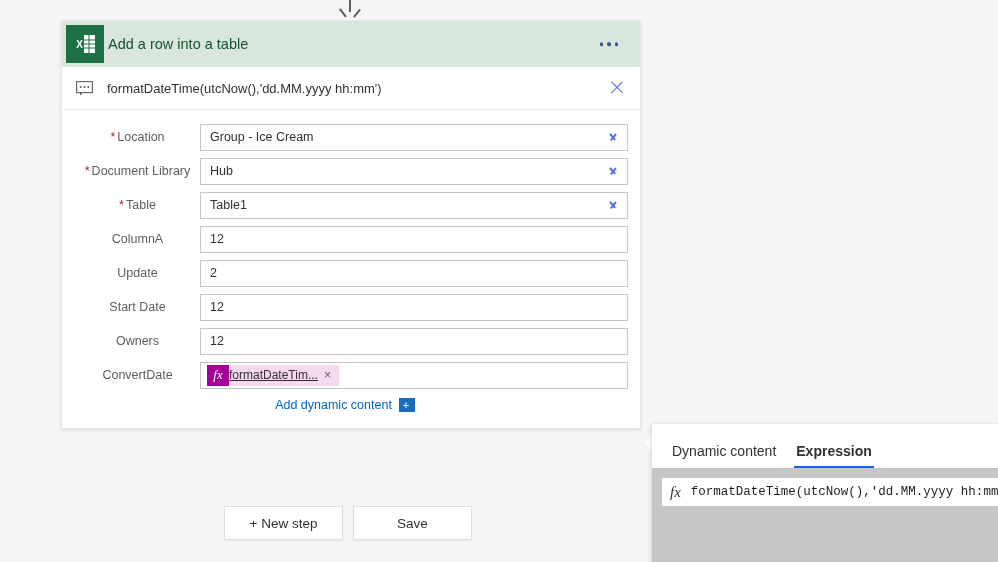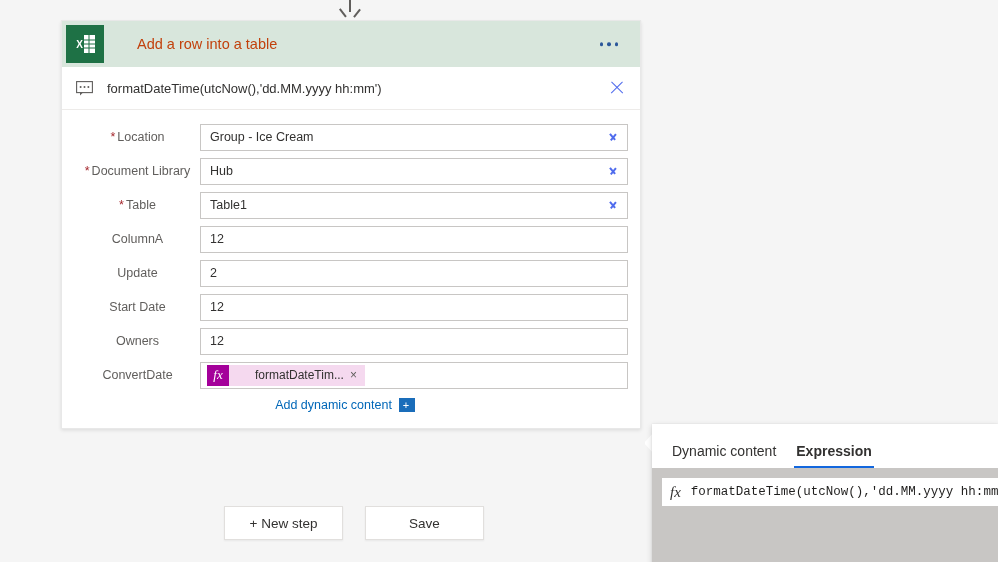--- a/index.html
+++ b/index.html
@@ -75,23 +75,23 @@
     width: 38px;
     height: 38px;
     margin-left: 4px;
     background: #1e7145;
     display: flex;
     align-items: center;
     justify-content: center;
     flex: 0 0 auto;
   }
   .card-title {
-    margin-left: 33px;
+    margin-left: 4px;
     font-size: 14.5px;
-    color: #c2410c;
+    color: #14532d;
   }
   .card-menu {
     position: absolute;
     right: 16px;
     top: 50%;
     transform: translateY(-50%);
     display: flex;
     gap: 4px;
     cursor: pointer;
     padding: 6px;
@@ -229,24 +229,25 @@
     display: flex;
     align-items: center;
     justify-content: center;
     color: #ffffff;
     font-family: "Liberation Serif", serif;
     font-style: italic;
     font-size: 13px;
     flex: 0 0 auto;
   }
   .token-label {
-    padding: 0 6px 0 26px;
+    padding: 0 6px 0 0;
     font-size: 12px;
     color: #323130;
     white-space: nowrap;
+    text-decoration: underline;
   }
   .token-x {
     font-size: 12px;
     color: #605e5c;
     padding-right: 8px;
     cursor: pointer;
     line-height: 1;
   }
 
   .dyn-row {
@@ -273,21 +274,21 @@
     cursor: pointer;
     border-right: 2px solid #1a6dba;
   }
 
   
   .btn-row {
     position: absolute;
     left: 224px;
     top: 506px;
     display: flex;
-    gap: 22px;
+    gap: 10px;
   }
   .flat-btn {
     width: 117px;
     height: 32px;
     background: #ffffff;
     border: 1px solid #e1dfdd;
     font-size: 13.5px;
     color: #323130;
     display: flex;
     align-items: center;

